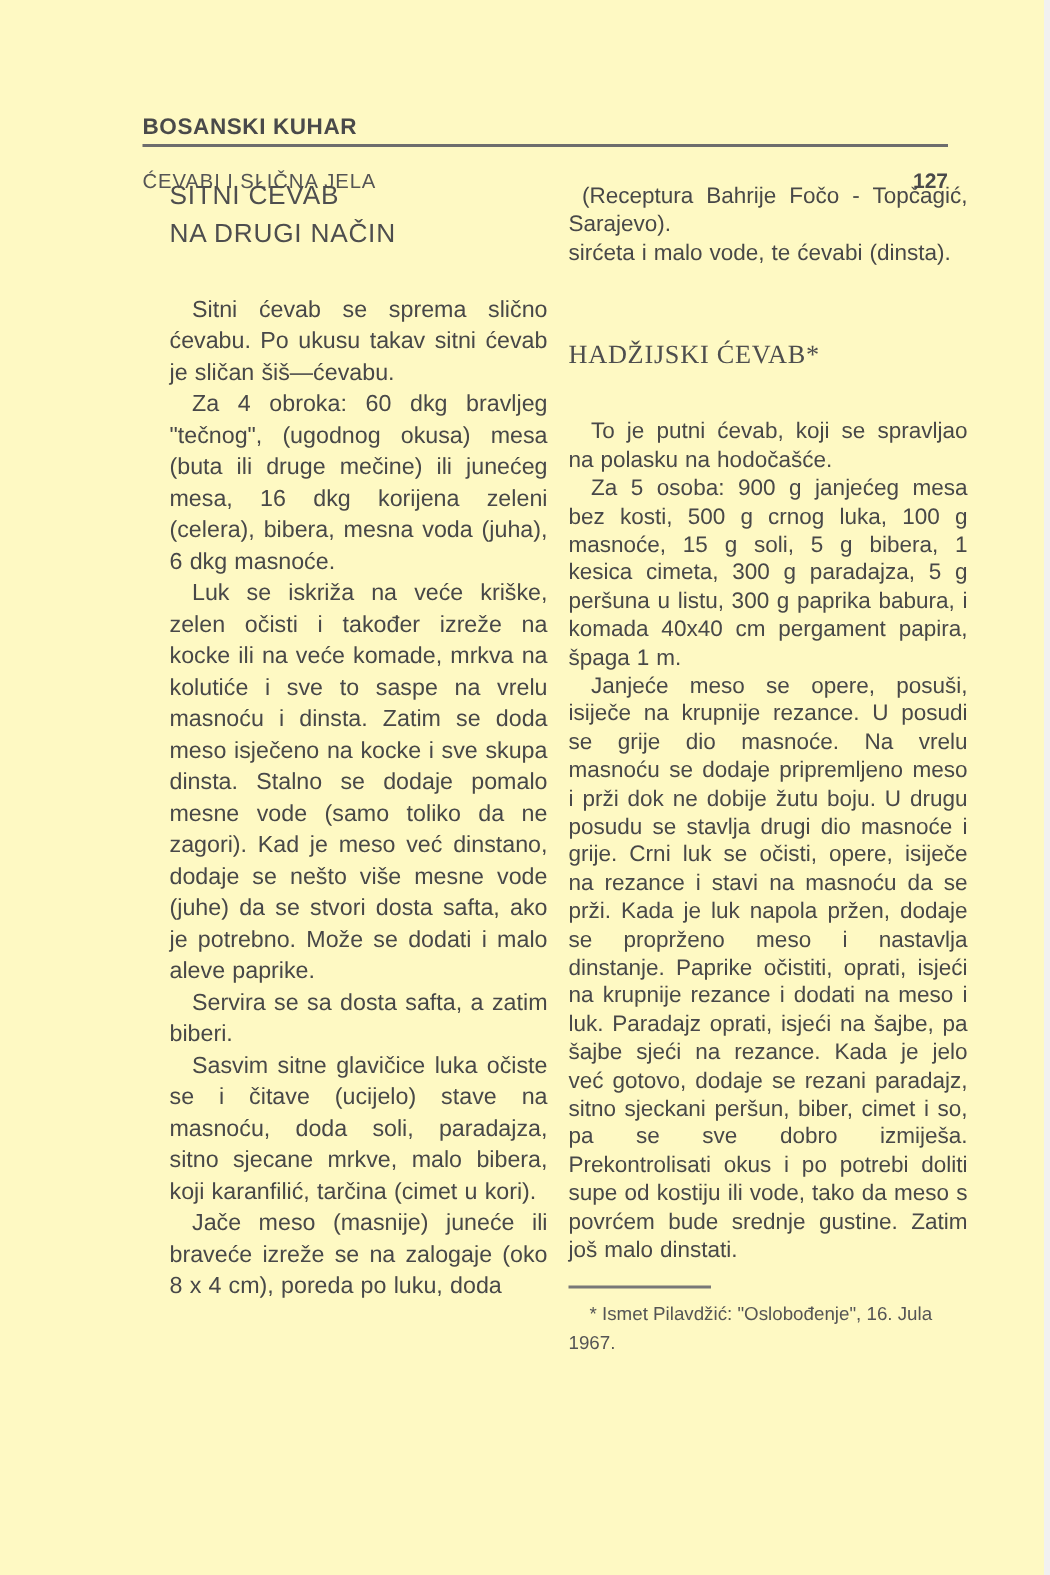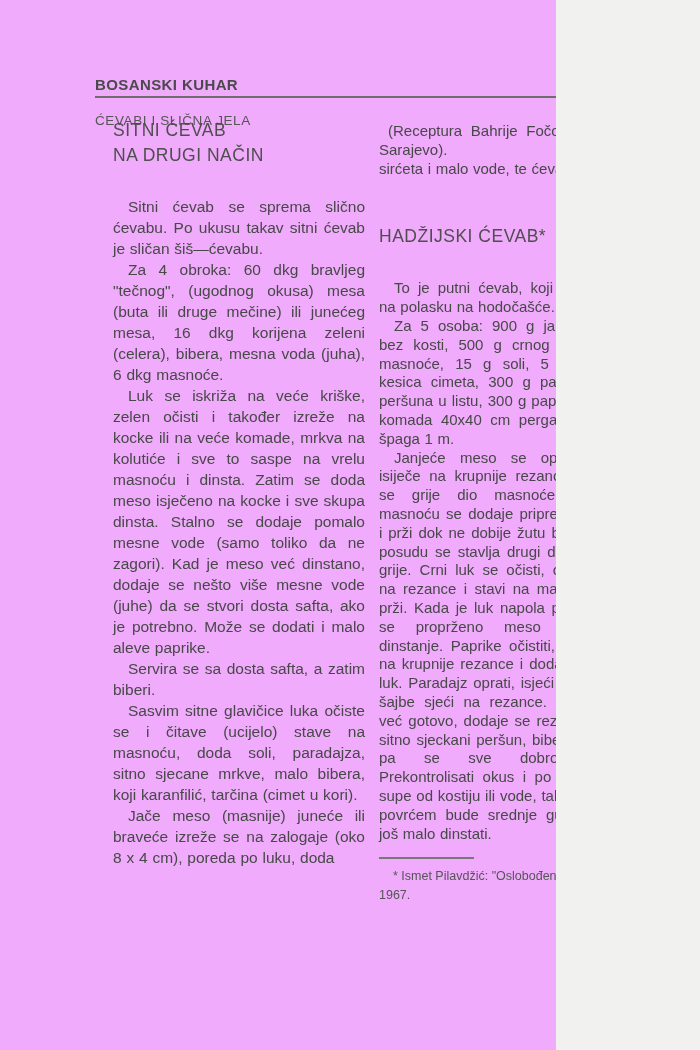--- a/index.html
+++ b/index.html
@@ -3,22 +3,22 @@
 <meta charset="utf-8">
 <style>
   html, body { margin: 0; padding: 0; }
   body {
     width: 700px; height: 1050px;
     background: #f1f1f0;
     font-family: "Liberation Sans", sans-serif;
   }
   .page {
     position: relative;
-    width: 556px; height: 1050px;
-    background: #f0abfc;
+    width: 696px; height: 1050px;
+    background: #fef9c3;
     color: #484848;
     overflow: hidden;
   }
   
   .header {
     position: absolute;
     left: 95px; top: 76px; width: 537px;
   }
   .book-title {
     font-size: 15px; font-weight: bold;
@@ -55,21 +55,21 @@
   }
   .recipe-title {
     font-size: 17.5px; font-weight: 400;
     letter-spacing: 0.5px; color: #4e4e4e;
     line-height: 25px;
     margin: 0 0 28px 0;
     text-align: left;
   }
   .tline { display: block; }
   .recipe-title.mid {
-    margin-top: 38px; margin-bottom: 26px;
+    margin-top: 38px; margin-bottom: 26px; font-family: Liberation Serif, serif;
   }
   .col-right .recipe-title.mid {
     margin-top: 46px; margin-bottom: 30px;
   }
   .para {
     margin: 0;
     text-indent: 15px;
     word-spacing: 0.5px;
   }
   .para.noindent { text-indent: 0; }

